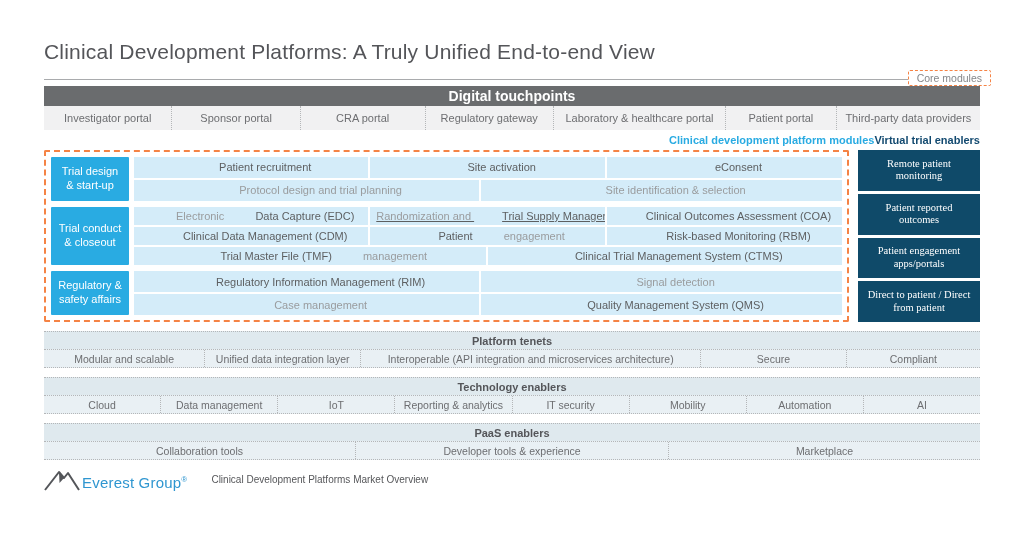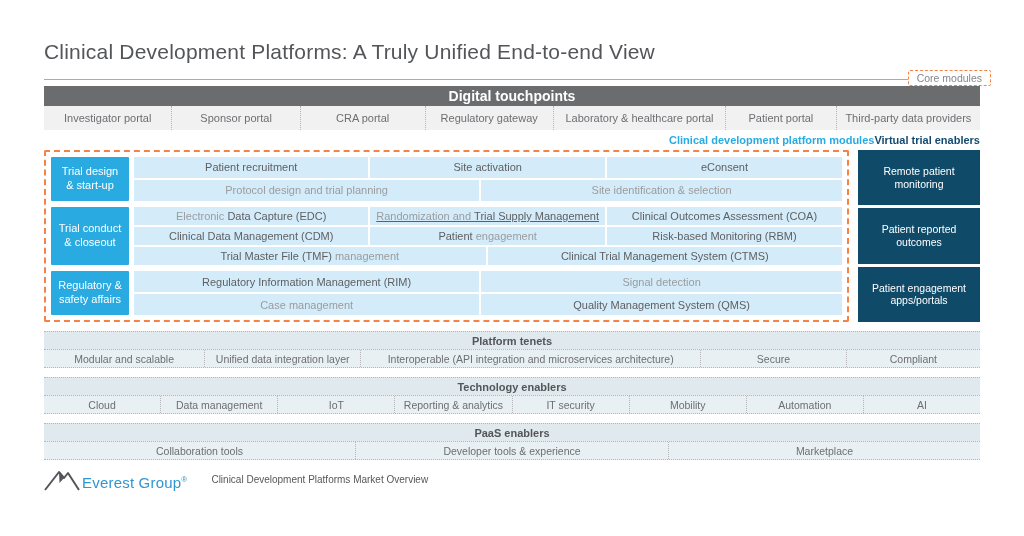--- a/index.html
+++ b/index.html
@@ -27,22 +27,22 @@
   .core{flex:1 1 auto;border:2px dashed var(--orange);border-radius:2px;padding:5px;
         display:flex;flex-direction:column;gap:6px;}
   .band{display:flex;gap:5px;min-height:0;}
   .cat{width:78px;flex:0 0 78px;background:var(--accent);color:#fff;font-size:11px;line-height:1.25;
        display:flex;align-items:center;justify-content:center;text-align:center;padding:2px 6px;border-radius:1px;}
   .grid{flex:1 1 auto;display:flex;flex-direction:column;gap:2px;}
   .mrow{flex:1 1 0;display:flex;gap:2px;}
   .mcell{background:var(--cellblue);display:flex;align-items:center;justify-content:center;
          font-size:11px;color:var(--dark);white-space:nowrap;flex:1 1 0;overflow:hidden;}
   .mcell .muted{color:var(--muted);}
-  .mcell span{white-space:pre;}
-  .vcol{width:122px;flex:0 0 122px;display:flex;flex-direction:column;gap:3px;}
+  .mcell span{white-space:pre;margin-left:28px;}
+  .vcol{width:122px;flex:0 0 122px;display:flex;flex-direction:column;gap:3px;font-family:Liberation Serif, serif;}
   .vbox{flex:1 1 0;background:var(--navy);color:#fff;font-size:10.5px;line-height:1.2;text-align:center;
         display:flex;align-items:center;justify-content:center;padding:2px 7px;}
   .section{margin-top:9px;}
   .sec-h{height:18px;background:var(--sechead);border-top:1px dotted var(--dotted);
          display:flex;align-items:center;justify-content:center;font-size:11px;font-weight:700;color:var(--title);}
   .sec-items{height:19px;background:var(--secitems);border-top:1px dotted var(--dotted);
              border-bottom:1px dotted var(--dotted);display:flex;align-items:stretch;}
   .sec-cell{flex:1 1 0;display:flex;align-items:center;justify-content:center;font-size:10.5px;
             color:#6d6e71;white-space:nowrap;overflow:hidden;}
   .sec-cell + .sec-cell{border-left:1px dotted var(--dotted);}
@@ -164,20 +164,21 @@
                 <span>Quality Management System (QMS)</span>
               </div>
             </div>
           </div>
         </div>
       </div>
     <div class="vcol" id="vcol">
         <div class="vbox">Remote patient monitoring</div>
         <div class="vbox">Patient reported outcomes</div>
         <div class="vbox">Patient engagement apps/portals</div>
+        <div class="vbox">Direct to patient / Direct from patient</div>
       </div>
   </div>
 
   <div id="sections">
       <div class="section">
         <div class="sec-h">Platform tenets</div>
         <div class="sec-items">
           <div class="sec-cell" style="flex-grow: 17.2;">Modular and scalable</div>
           <div class="sec-cell" style="flex-grow: 16.6;">Unified data integration layer</div>
           <div class="sec-cell" style="flex-grow: 36.4;">Interoperable (API integration and microservices architecture)</div>

